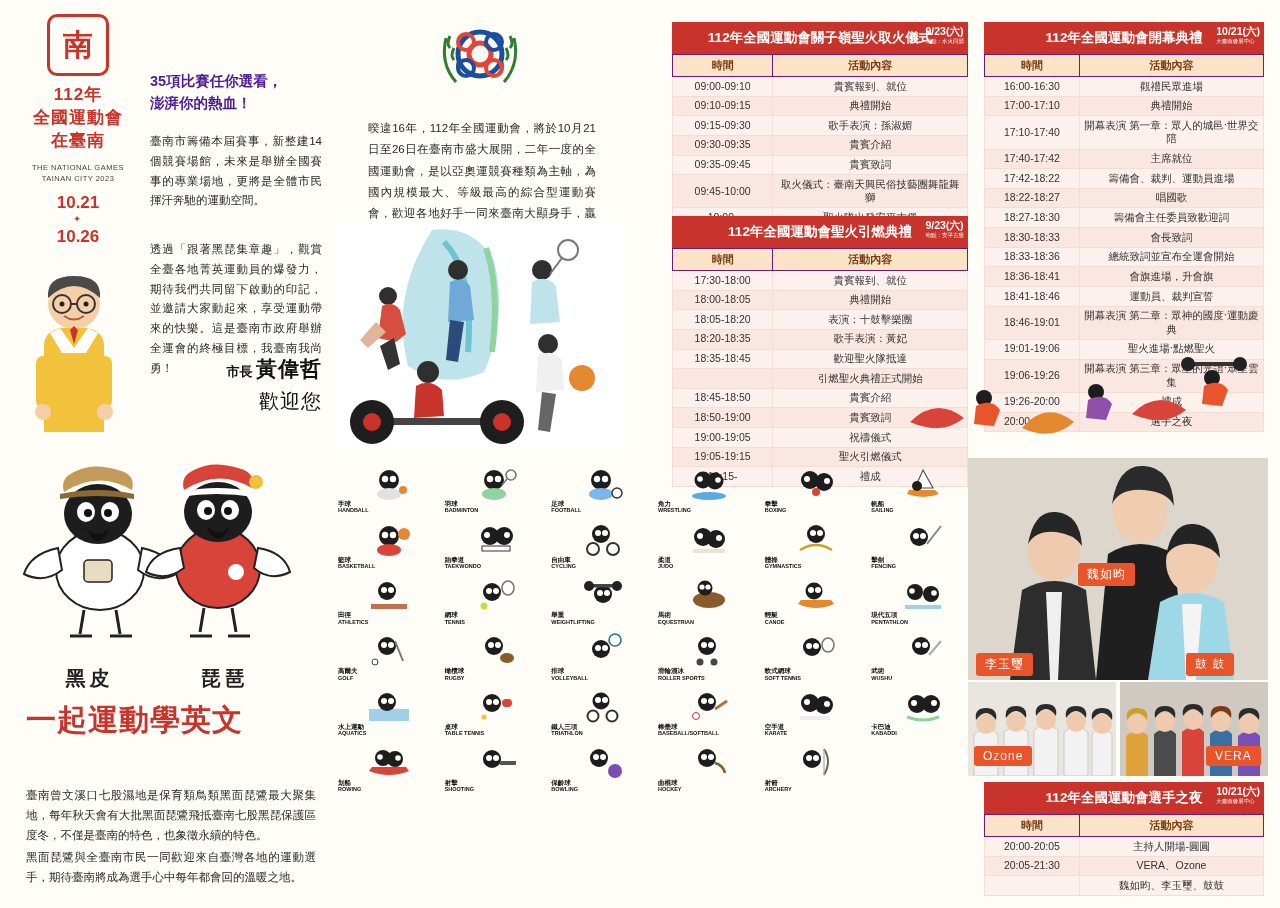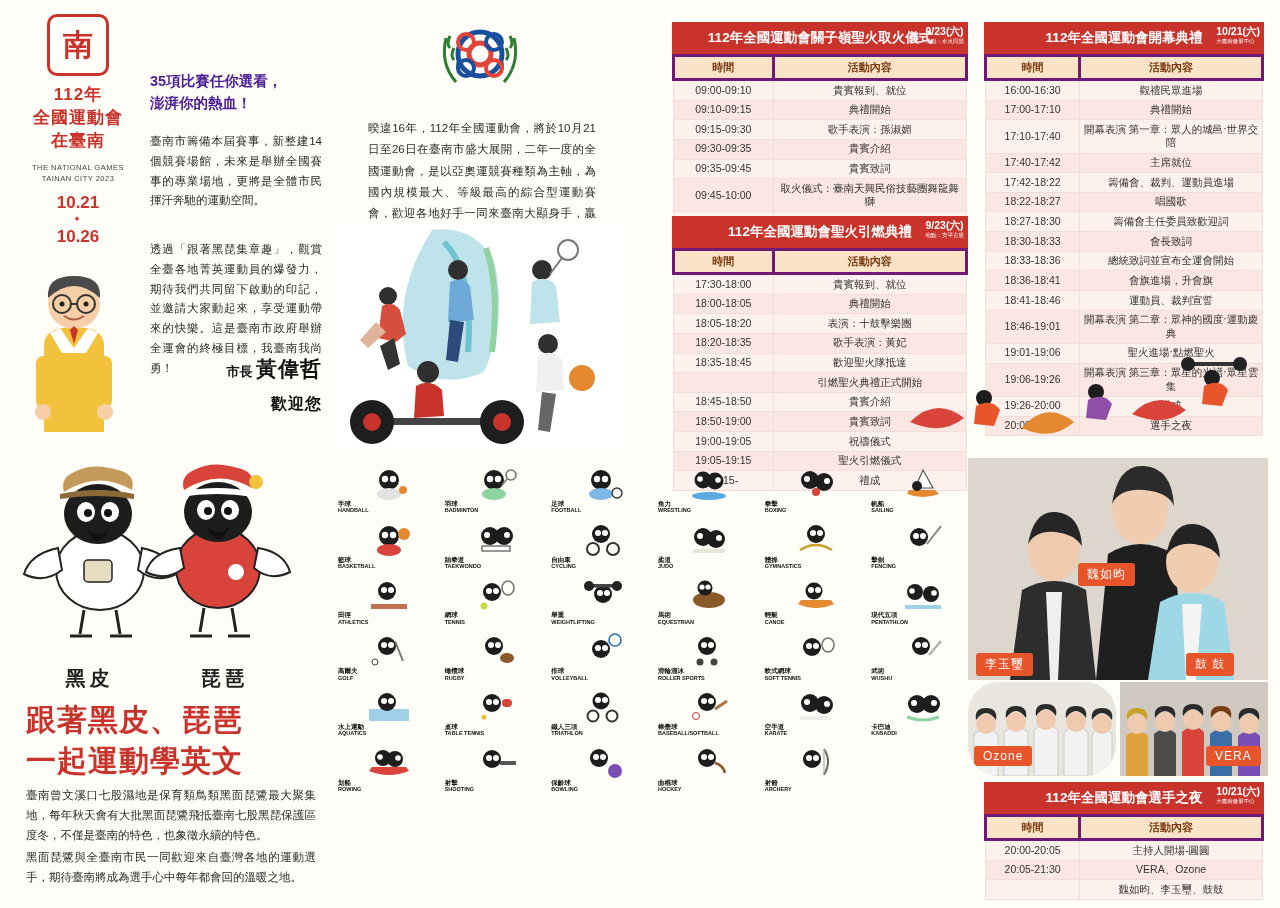--- a/index.html
+++ b/index.html
@@ -32,21 +32,21 @@
 
   .headline { position:absolute; left:150px; top:70px; width:170px;
       color:#4c1d95; font-weight:bold; font-size:14.5px; line-height:1.55; }
   .para { position:absolute; font-size:11.5px; line-height:1.72; color:#2a2a2a; text-align:justify; }
   .p1 { left:150px; top:132px; width:172px; }
   .p2 { left:150px; top:240px; width:172px; }
 
   .mayor-sig { position:absolute; left:150px; top:355px; width:172px; text-align:right; color:#111; }
   .mayor-sig .t1 { font-size:13px; font-weight:bold; }
   .mayor-sig .t1 b { font-size:21px; letter-spacing:1px; }
-  .mayor-sig .t2 { font-size:16px; font-weight:bold; margin-top:11px; letter-spacing:1px; }
+  .mayor-sig .t2 { font-size:20px; font-weight:normal; margin-top:5px; letter-spacing:1px; }
 
   
   .mayor { position:absolute; left:14px; top:272px; width:120px; height:160px; }
 
   
   .mascots { position:absolute; left:22px; top:452px; width:270px; height:210px; }
   .mascot-names { position:absolute; left:22px; top:665px; width:270px;
       display:flex; justify-content:space-around; font-size:20px; font-weight:bold; letter-spacing:4px; }
 
   .big-title { position:absolute; left:26px; top:700px; width:300px;
@@ -70,21 +70,21 @@
   }
   .tbl-head .date-badge {
     position:absolute; right:4px; top:3px; text-align:left;
     font-size:9px; font-weight:bold; line-height:1.25;
   }
   .tbl-head .date-badge .d1 { font-size:10.5px; }
   .tbl-head .date-badge .d2 { font-size:5.5px; font-weight:normal; }
   table.sched { border-collapse:collapse; width:100%; table-layout:fixed; }
   table.sched th {
     background:#fbe3c8; color:#7a3b10; font-size:11px; font-weight:bold;
-    padding:3px 2px; border:3px solid #701a75;
+    padding:3px 2px; border:1px solid #701a75;
   }
   table.sched td {
     font-size:10.5px; padding:2.5px 3px; border:1px solid #f4ddd8;
     text-align:center; color:#333; line-height:1.3;
   }
   table.sched tr:nth-child(odd) td { background:#fdf1ee; }
   table.sched tr:nth-child(even) td { background:#fbe7e2; }
   table.sched col.time { width:34%; }
 
   #tbl-torch   { left:672px; top:22px;  width:296px; }
@@ -101,21 +101,21 @@
   .sport-ico {
     position:absolute; left:50%; top:4px; transform:translateX(-50%);
     width:44px; height:34px;
   }
   .sport-lbl { position:absolute; left:2px; bottom:4px; line-height:1.15; }
   .sport-lbl .zh { font-size:6.5px; font-weight:bold; color:#111; display:block; }
   .sport-lbl .en { font-size:5.5px; font-weight:bold; color:#111; display:block; }
 
   
   .perf-main { position:absolute; left:968px; top:458px; width:300px; height:222px; overflow:hidden; }
-  .perf-b { position:absolute; left:968px; top:682px; width:148px; height:94px; overflow:hidden;border-radius:31px; }
+  .perf-b { position:absolute; left:968px; top:682px; width:148px; height:94px; overflow:hidden; }
   .perf-c { position:absolute; left:1120px; top:682px; width:148px; height:94px; overflow:hidden; }
   .name-tag {
     position:absolute; background:#e8552b; color:#fff; font-weight:normal;
     font-size:12px; padding:3px 9px; border-radius:3px; letter-spacing:1px;
   }
 </style>
 </head>
 <body>
 
 <div class="page">
@@ -213,21 +213,20 @@
         <path d="M168 184 l22 0 M206 184 l22 0" stroke="#222" stroke-width="3"></path>
       </g>
     </svg>
 
     <div class="mascot-names">
       <span>黑皮</span>
       <span>琵琶</span>
     </div>
 
     <div class="big-title">
-      <div>跟著黑皮、琵琶</div>
       <div>一起運動學英文</div>
     </div>
     <div class="para p3">臺南曾文溪口七股濕地是保育類鳥類黑面琵鷺最大聚集地，每年秋天會有大批黑面琵鷺飛抵臺南七股黑琵保護區度冬，不僅是臺南的特色，也象徵永續的特色。</div>
     <div class="para p4">黑面琵鷺與全臺南市民一同歡迎來自臺灣各地的運動選手，期待臺南將成為選手心中每年都會回的溫暖之地。</div>
   </div>
 
   <svg class="emblem" viewBox="0 0 96 86">
     <path d="M14 20 q-6 26 10 44" stroke="#2e7d32" stroke-width="3" fill="none"></path>
     <path d="M82 20 q6 26 -10 44" stroke="#2e7d32" stroke-width="3" fill="none"></path>
     <path d="M18 18 q-4 8 0 12 M22 30 q-4 8 0 12 M26 44 q-2 8 4 12

